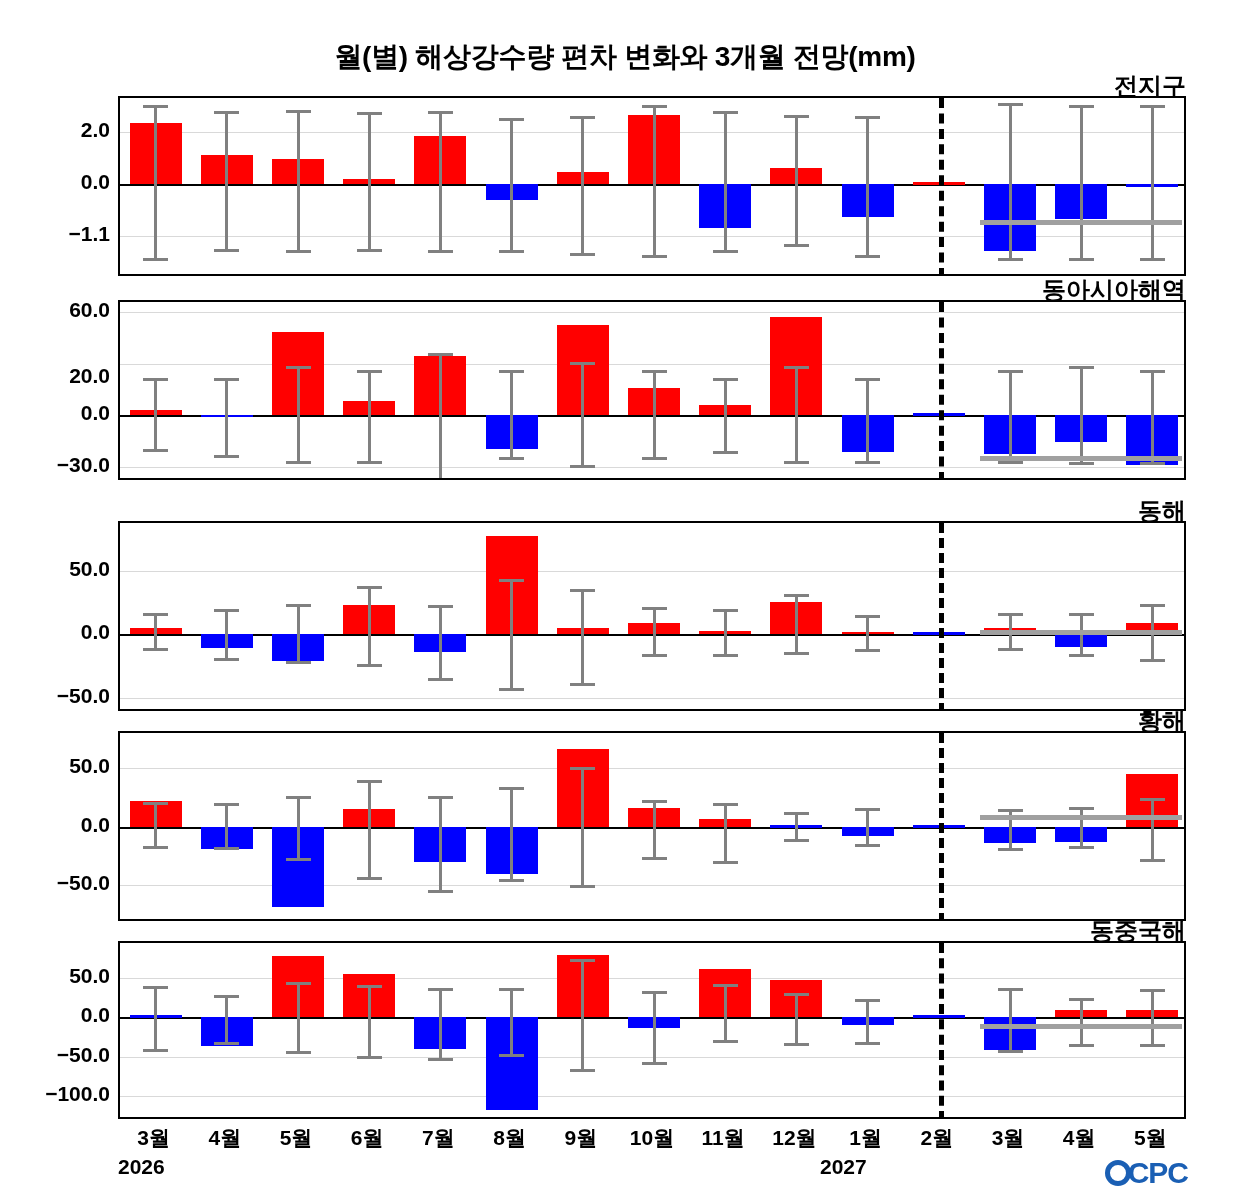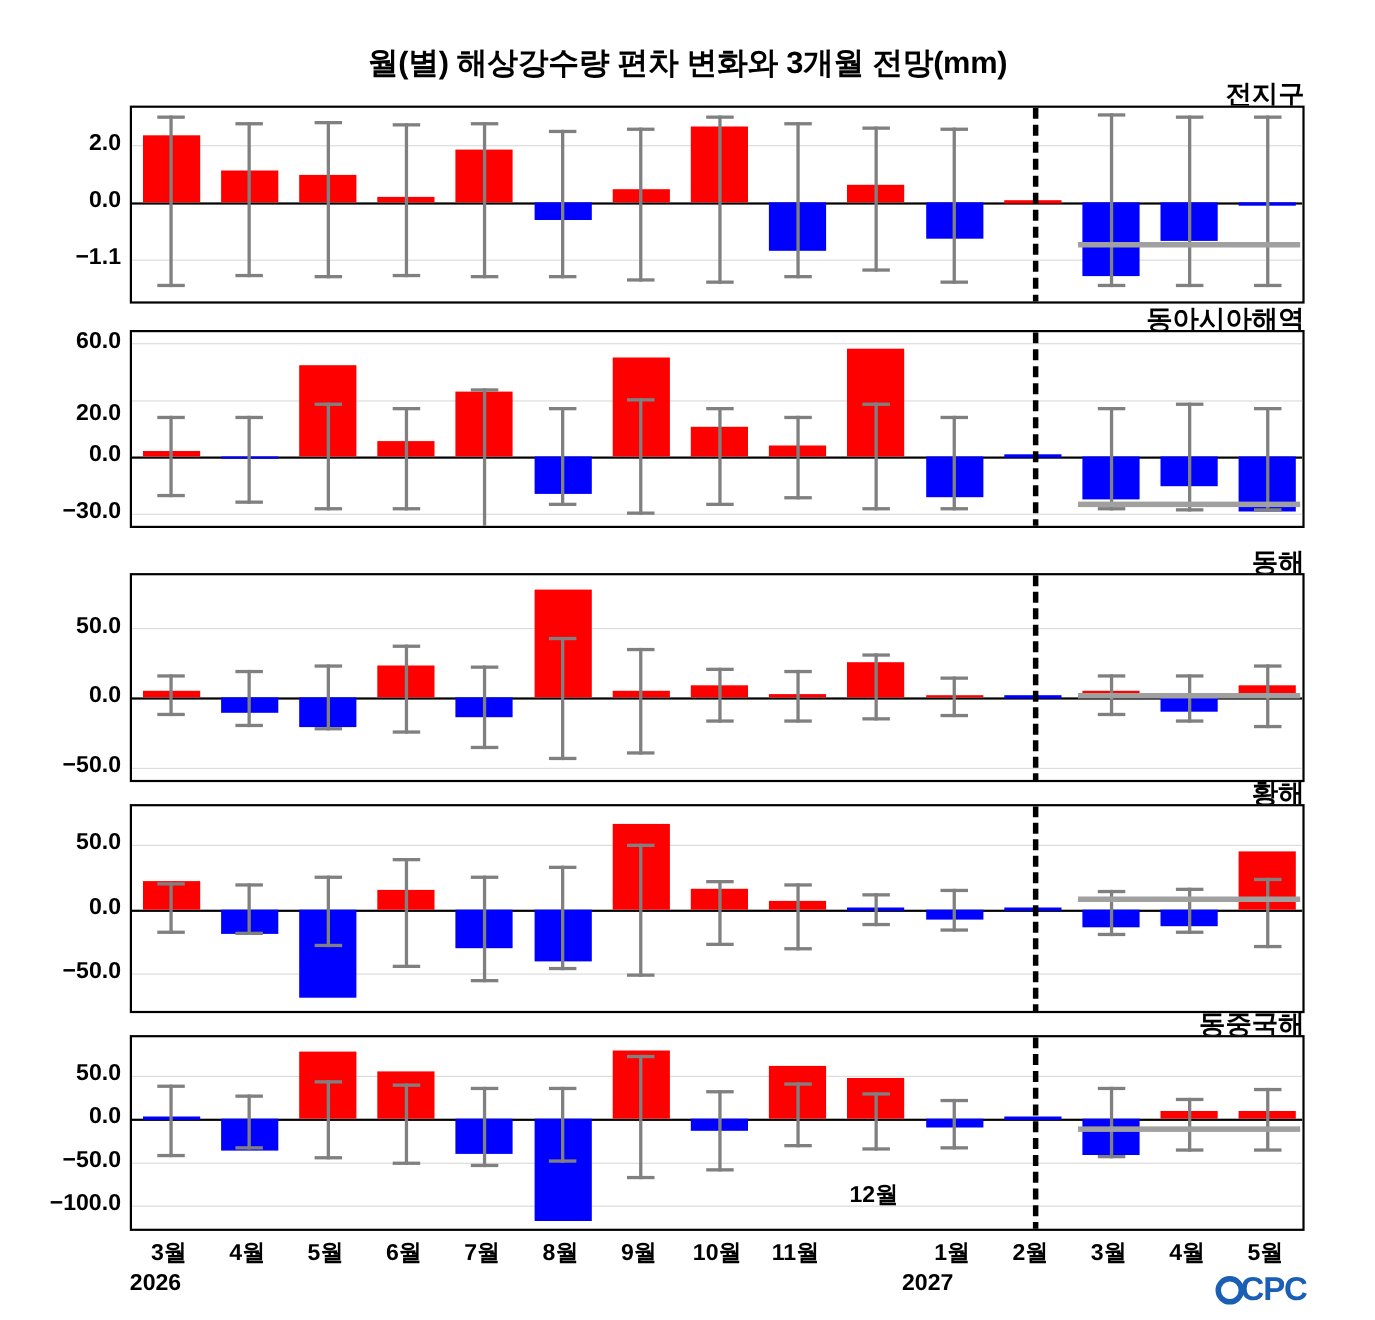--- a/index.html
+++ b/index.html
@@ -494,21 +494,21 @@
   <div id="xaxis">
       <div class="xtick" style="left: 153.6px; top: 1124px;">3월</div>
       <div class="xtick" style="left: 224.8px; top: 1124px;">4월</div>
       <div class="xtick" style="left: 296px; top: 1124px;">5월</div>
       <div class="xtick" style="left: 367.2px; top: 1124px;">6월</div>
       <div class="xtick" style="left: 438.4px; top: 1124px;">7월</div>
       <div class="xtick" style="left: 509.6px; top: 1124px;">8월</div>
       <div class="xtick" style="left: 580.8px; top: 1124px;">9월</div>
       <div class="xtick" style="left: 652px; top: 1124px; text-align: center;">10월</div>
       <div class="xtick" style="left: 723.2px; top: 1124px; text-align: center;">11월</div>
-      <div class="xtick" style="left: 794.4px; top: 1072px;">12월</div>
+      <div class="xtick" style="left: 794.4px; top: 1124px;">12월</div>
       <div class="xtick" style="left: 865.6px; top: 1124px;">1월</div>
       <div class="xtick" style="left: 936.8px; top: 1124px;">2월</div>
       <div class="xtick" style="left: 1008px; top: 1124px;">3월</div>
       <div class="xtick" style="left: 1079.2px; top: 1124px;">4월</div>
       <div class="xtick" style="left: 1150.4px; top: 1124px;">5월</div>
     </div>
 
   <div class="yearlabel" style="left:118px; top:1155px;">2026</div>
   <div class="yearlabel" style="left:820px; top:1155px;">2027</div>
 

